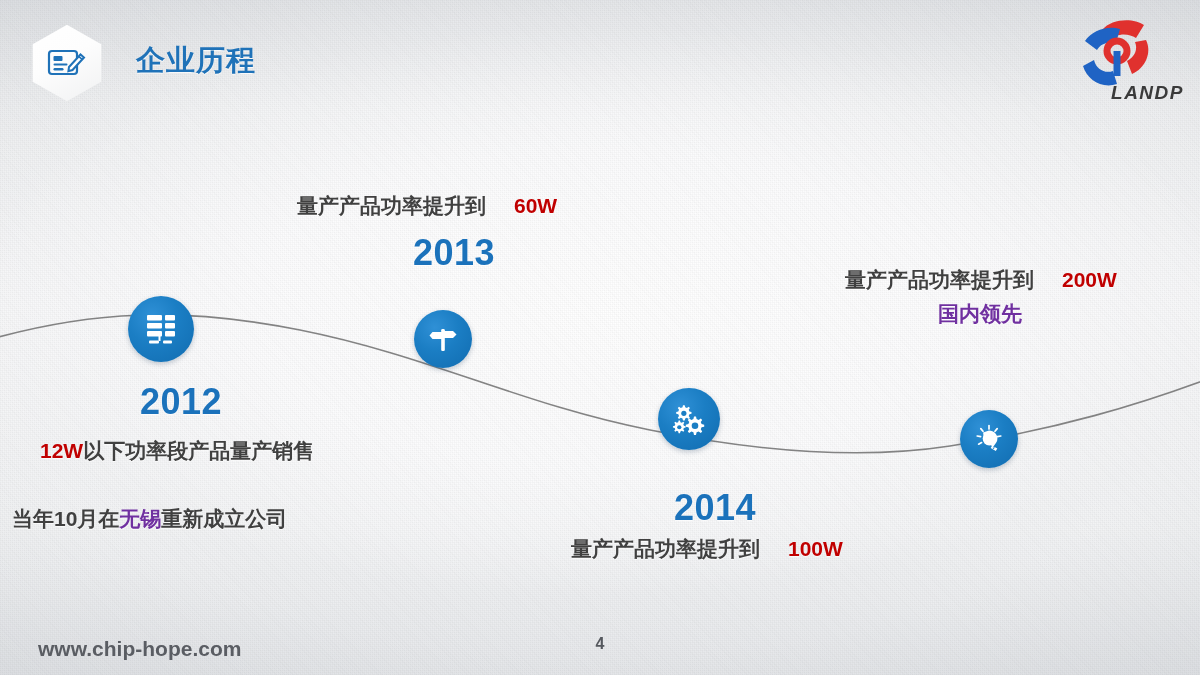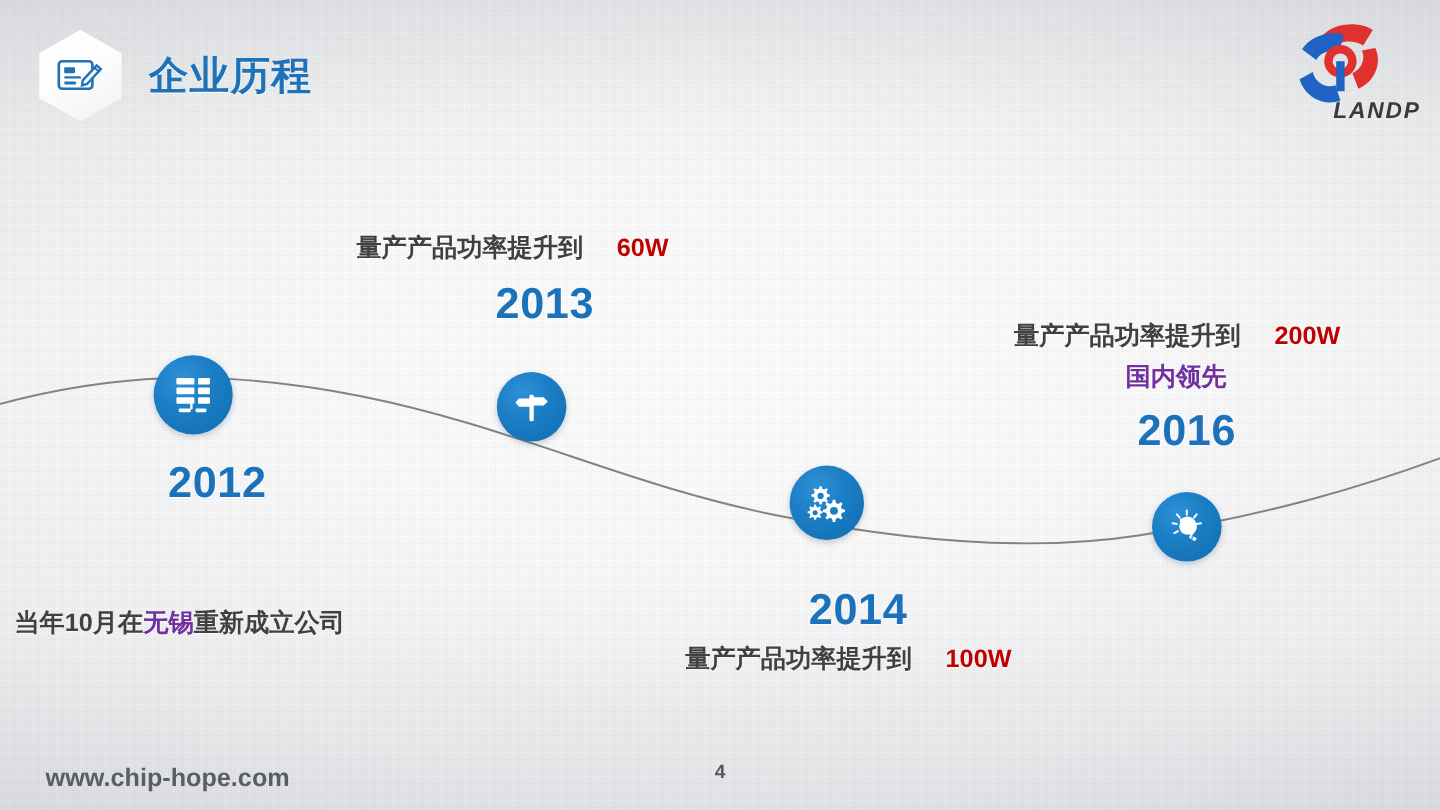--- a/index.html
+++ b/index.html
@@ -55,23 +55,23 @@
   }
   .hex-glyph {
     position: absolute;
     left: 19px;
     top: 20px;
     width: 40px;
     height: 38px;
   }
   .slide-title {
     position: absolute;
-    left: 124px;
+    left: 136px;
     top: 41px;
-    font-size: 33px;
+    font-size: 29px;
     font-weight: bold;
     letter-spacing: 1px;
     color: #1f72b8;
     text-shadow: 0 1px 1px rgba(255,255,255,0.85);
     white-space: nowrap;
   }
 
   
   .logo-wrap {
     position: absolute;
@@ -192,20 +192,23 @@
       <rect x="3" y="19" width="15" height="5.5" rx="1" fill="#fff"></rect>
       <rect x="21" y="3" width="10" height="5.5" rx="1" fill="#fff"></rect>
       <rect x="21" y="11" width="10" height="5.5" rx="1" fill="#fff"></rect>
       <rect x="21" y="19" width="10" height="5.5" rx="1" fill="#fff"></rect>
       <rect x="14.5" y="24" width="2" height="5" fill="#fff"></rect>
       <rect x="5" y="28.5" width="10" height="3" rx="1" fill="#fff"></rect>
       <rect x="19" y="28.5" width="9" height="3" rx="1" fill="#fff"></rect>
     </svg>
   </div>
   <div class="year" style="left:140px; top:381px;">2012</div>
+  <div class="line" style="left:12px; top:437px;">
+    <span class="hl-red">12W</span><span>以下功率段产品量产销售</span>
+  </div>
   <div class="line" style="left:12px; top:505px;">
     <span>当年10月在</span><span class="hl-purple">无锡</span><span>重新成立公司</span>
   </div>
 
   <div class="node" style="left:414px; top:310px; width:58px; height:58px;">
     <svg width="30" height="30" viewBox="0 0 30 30">
       <rect x="13.2" y="5" width="3.6" height="22" rx="1.2" fill="#fff"></rect>
       <path d="M14 8 L14 15 L4.5 15 L1.5 11.5 L4.5 8 Z" fill="#fff"></path>
       <path d="M16 7 L25 7 L28.5 10.5 L25 14 L16 14 Z" fill="#fff"></path>
     </svg>
@@ -241,21 +244,20 @@
         <line x1="4.2" y1="13" x2="7.6" y2="13.6"></line>
         <line x1="27.8" y1="13" x2="24.4" y2="13.6"></line>
         <line x1="5.6" y1="21.2" x2="8.6" y2="19.6"></line>
       </g>
       <path d="M16 7.5 c5 0 8.4 3.8 8.4 8.2 0 3.2-2 4.9-3.1 6.5 l-1 1.5 -8.2-5 1-1.5 c0.3-0.6 0.2-1.3-0.3-1.7 -1.6-1.4-2.6-3.2-2.6-5.3 0-0.2 0-0.4 0-0.6z" fill="#fff"></path>
       <ellipse cx="16.3" cy="15.6" rx="6.6" ry="7" fill="#fff"></ellipse>
       <path d="M19.2 22.5 l5.1 3.1 -1.5 2.5 -5.1-3.1z" fill="#fff"></path>
       <path d="M20.6 23.4 l1.3 0.8 M19.8 24.8 l1.3 0.8" stroke="#1b7ec4" stroke-width="1.1"></path>
     </svg>
   </div>
-  <div class="year" style="left:948px; top:338px;">2016</div>
   <div class="line" style="left:845px; top:266px;">
     <span>量产产品功率提升到</span><span class="hl-red">200W</span>
   </div>
   <div class="line" style="left:938px; top:300px;">
     <span class="hl-purple">国内领先</span>
   </div>
 
   <div class="site-url">www.chip-hope.com</div>
   <div class="page-num">4</div>
 

